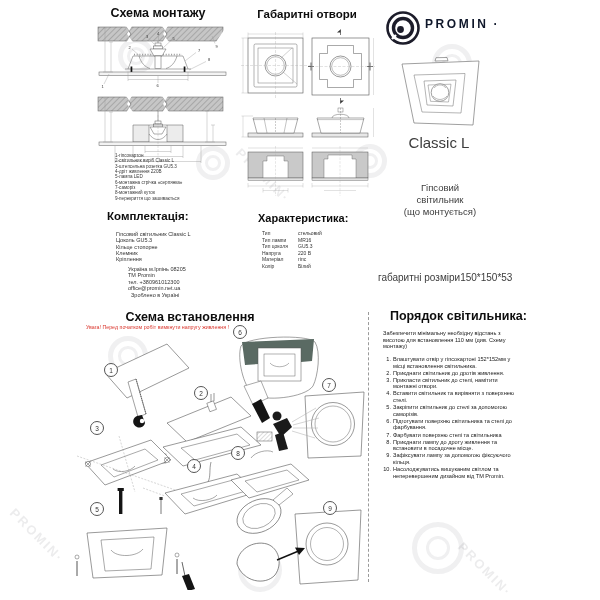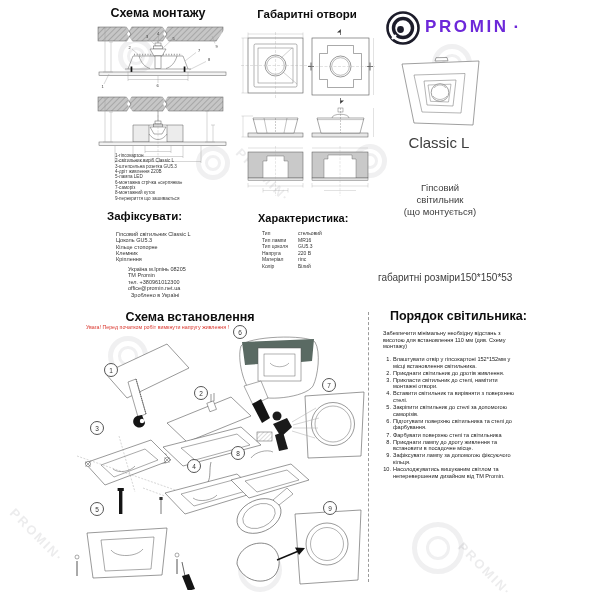--- a/index.html
+++ b/index.html
@@ -12,21 +12,21 @@
   
   .legend{font-size:4.6px;line-height:5.35px;color:#3a3a3a;}
   .kitlist{font-size:5.5px;line-height:6.3px;color:#333;}
   .contact{font-size:5.5px;line-height:6.4px;color:#333;}
   .speclab{font-size:5px;line-height:6.5px;color:#333;}
   .steps{font-size:5.6px;line-height:6.6px;color:#222;}
   .steps .row{display:flex;margin:0 0 0.5px 0;}
   .steps .num{width:11px;text-align:right;padding-right:2px;flex:none;}
   .steps .txt{flex:1;}
   .warn{color:#da352c;font-size:5.3px;}
-  .brandword{font-size:17px;font-weight:bold;letter-spacing:2.6px;color:#6d28d9;}
+  .brandword{font-size:12px;font-weight:bold;letter-spacing:2.6px;color:#0f172a;}
   .badge{position:absolute;width:12px;height:12px;border:0.8px solid #555;border-radius:50%;
          background:#fff;font-size:6.5px;color:#333;display:flex;align-items:center;justify-content:center;}
   .divider-dash{border-left:1px dashed #9a9a9a;width:0;}
   
   .wm{position:absolute;pointer-events:none;}
   .wm-ring{border-radius:50%;border:5px solid rgba(40,40,60,.07);display:flex;align-items:center;justify-content:center;}
   .wm-ring>div{border-radius:50%;border:3px solid rgba(40,40,60,.07);width:45%;height:45%;}
   .wm-text{color:rgba(40,40,60,.09);font-weight:bold;letter-spacing:2px;transform:rotate(45deg);font-size:13px;white-space:nowrap;}
 </style>
 </head>
@@ -177,21 +177,21 @@
     <div>2-світильник виріб Classic L</div>
     <div>3-штепсельна розетка GU5.3</div>
     <div>4-дріт живлення 220В</div>
     <div>5-лампа LED</div>
     <div>6-монтажна стрічка «серпянка»</div>
     <div>7-саморіз</div>
     <div>8-монтажний куток</div>
     <div>9-перекриття що зашивається</div>
   </div>
 
-  <div class="abs ttl" style="left:107px;top:210px;font-size:11.5px;">Зафіксувати:</div>
+  <div class="abs ttl" style="left:107px;top:210px;font-size:11.5px;">Комплектація:</div>
   <div class="abs kitlist" style="left:116px;top:231px;width:110px;">
     <div>Гіпсовий світильник Classic L</div>
     <div>Цоколь   GU5.3</div>
     <div>Кільце стопорне</div>
     <div>Клемник</div>
     <div>Кріплення</div>
   </div>
   <div class="abs contact" style="left:128px;top:266px;width:100px;">
     <div>Україна м.Ірпінь 08205</div>
     <div>TM Promin</div>

